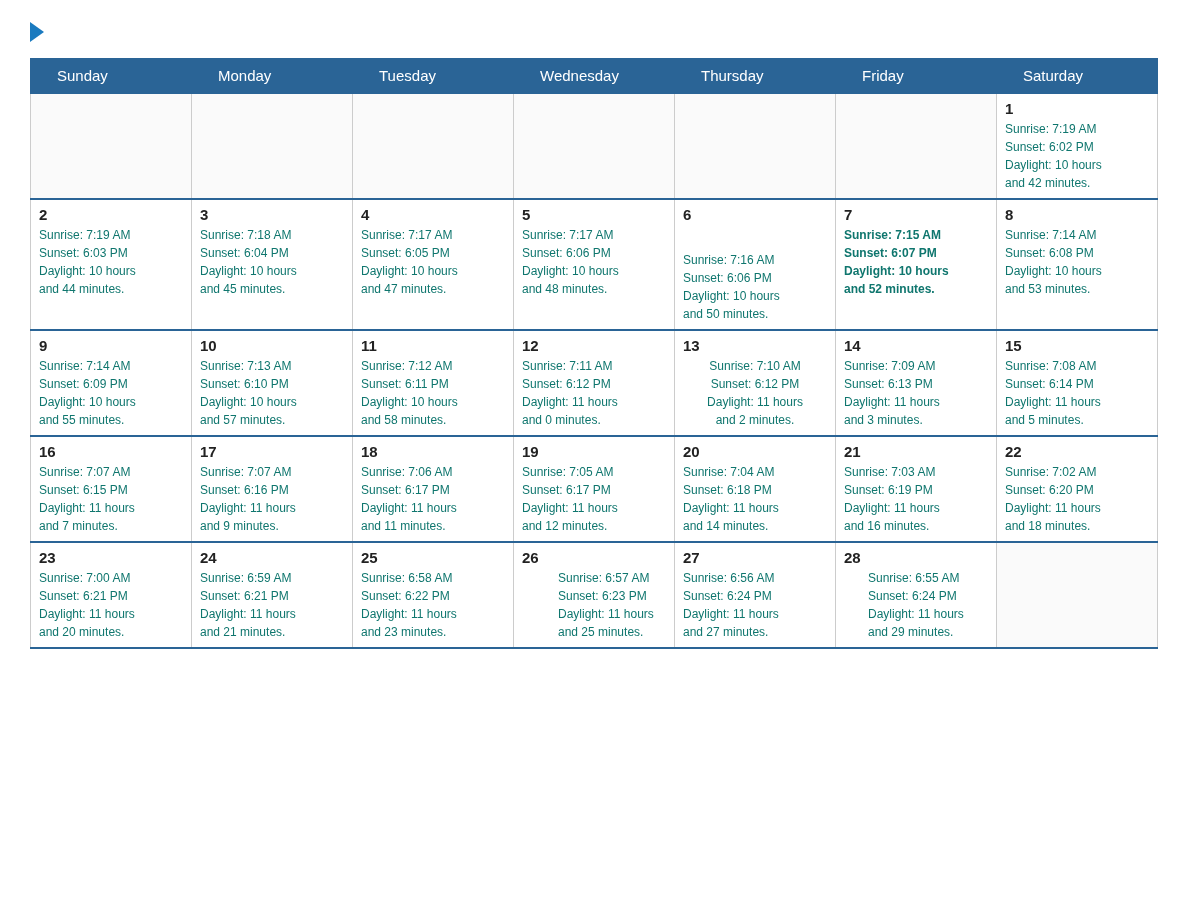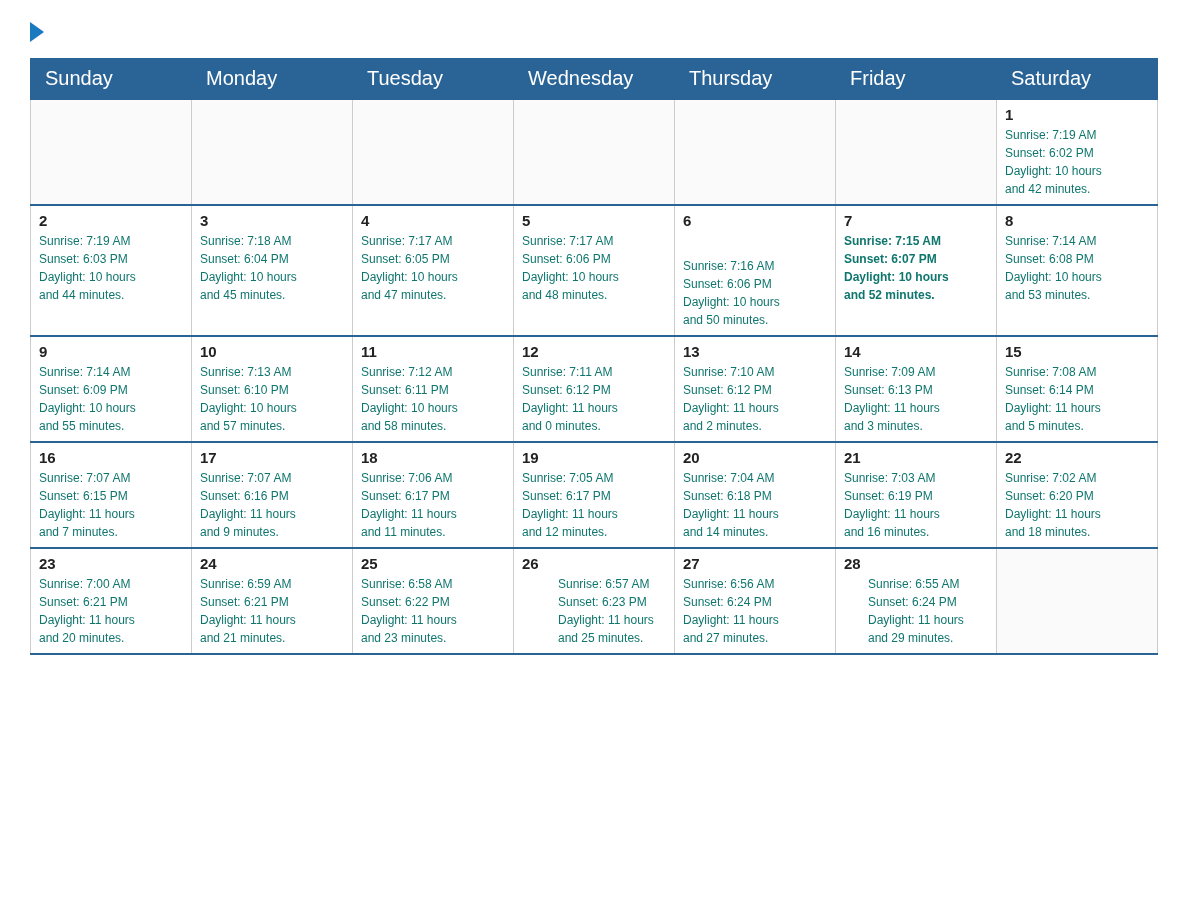--- a/index.html
+++ b/index.html
@@ -49,23 +49,23 @@
       margin-top: 4px;
     }
     .calendar {
       width: 100%;
       border-collapse: collapse;
       table-layout: fixed;
     }
     .calendar th {
       background-color: #2a6496;
       color: #fff;
-      font-size: 20px;
+      font-size: 15px;
       font-weight: normal;
-      padding: 8px 14px;
+      padding: 8px 26px;
       text-align: left;
       border: 1px solid #2a6496;
     }
     .calendar td {
       vertical-align: top;
       border: 1px solid #ccc;
       padding: 6px 8px;
       min-height: 100px;
       font-size: 12.5px;
       color: #222;
@@ -217,21 +217,21 @@
         </td>
         <td>
           <span class="day-number">12</span>
           <div class="day-info" style="white-space: pre-line;">Sunrise: 7:11 AM
 Sunset: 6:12 PM
 Daylight: 11 hours
 and 0 minutes.</div>
         </td>
         <td>
           <span class="day-number">13</span>
-          <div class="day-info" style="white-space: pre-line;">Sunrise: 7:10 AM
+          <div class="day-info" style="white-space: pre-line; text-align: center;">Sunrise: 7:10 AM
 Sunset: 6:12 PM
 Daylight: 11 hours
 and 2 minutes.</div>
         </td>
         <td>
           <span class="day-number">14</span>
           <div class="day-info" style="white-space: pre-line;">Sunrise: 7:09 AM
 Sunset: 6:13 PM
 Daylight: 11 hours
 and 3 minutes.</div>

